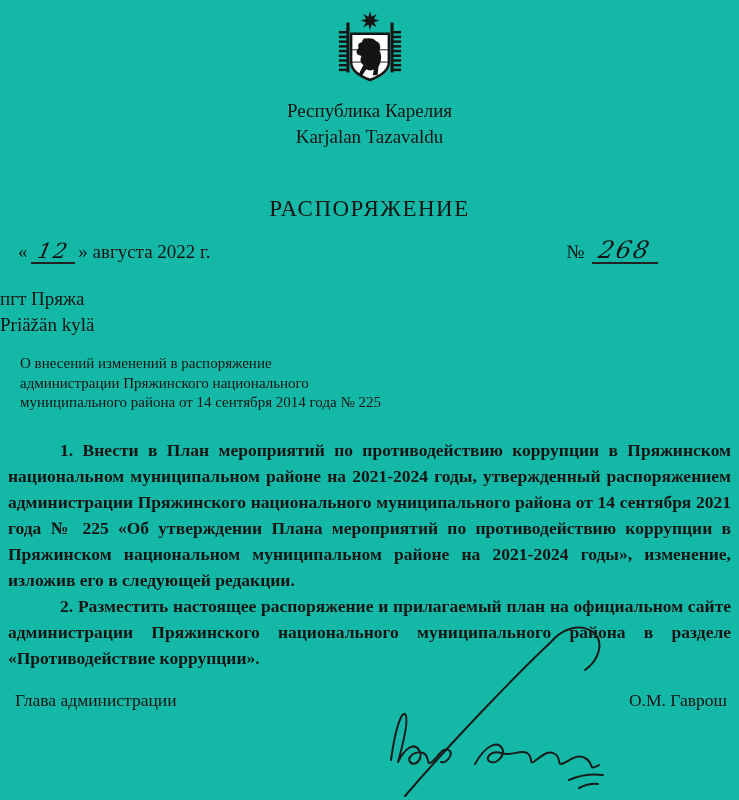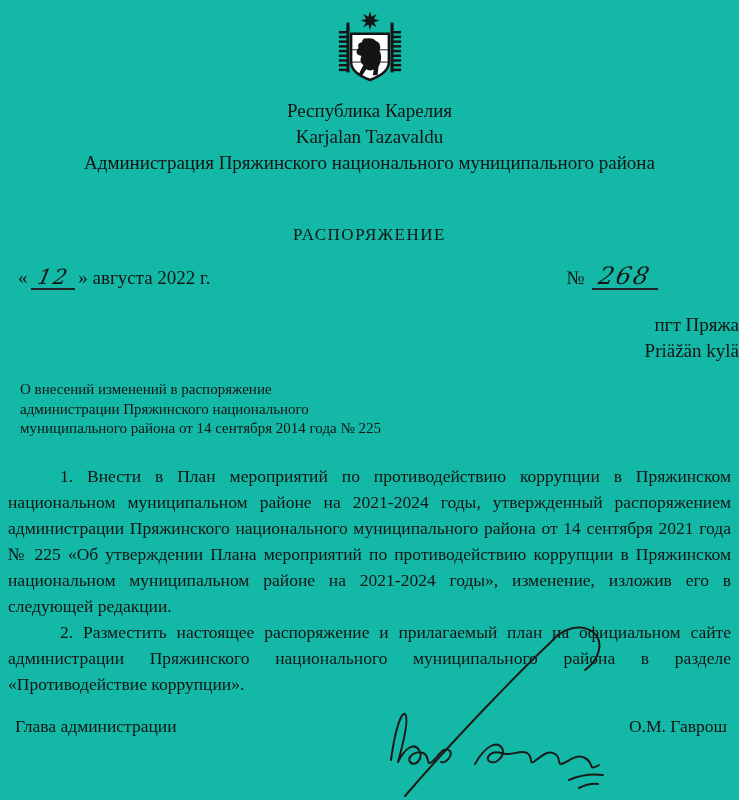--- a/index.html
+++ b/index.html
@@ -23,21 +23,21 @@
   .header-block {
     margin-top: 12px;
     text-align: center;
     font-size: 19px;
     line-height: 26px;
     white-space: nowrap;
   }
   .doc-title {
     margin-top: 46px;
     text-align: center;
-    font-size: 17px;
+    font-size: 23px;
     letter-spacing: 1.5px;
     line-height: 26px;
   }
   .date-row {
     margin-top: 16px;
     padding: 0 78px 0 18px;
     display: flex;
     justify-content: space-between;
     align-items: flex-end;
     font-size: 19px;
@@ -54,36 +54,37 @@
     display: inline-block;
     font-family: "DejaVu Serif", serif;
     font-style: italic;
     transform: skewX(-12deg);
     letter-spacing: 2px;
   }
   .hand-day { font-size: 21px; }
   .hand-num { font-size: 24px; }
   .place-block {
     margin-top: 20px;
-    text-align: right;
+    text-align: left;
     font-size: 19px;
     line-height: 26px;
   }
   .subject-block {
     margin-top: 16px;
     padding-left: 20px;
     font-size: 15px;
     line-height: 19.5px;
   }
   .body-block {
     margin-top: 24px;
     padding: 0 8px;
     font-size: 17.5px;
     line-height: 26px;
     text-align: justify;
+    font-weight: bold;
   }
   .body-block p { text-indent: 52px; }
   .sig-row {
     margin-top: 16px;
     padding: 0 12px 0 15px;
     display: flex;
     justify-content: space-between;
     align-items: center;
     font-size: 17.5px;
     line-height: 26px;
@@ -135,21 +136,20 @@
       <line x1="33" y1="43" x2="71" y2="43" stroke="#141414" stroke-width="1"></line>
       <line x1="33" y1="56" x2="71" y2="56" stroke="#141414" stroke-width="1"></line>
 
       <path d="M49,31 C46,30 43.5,32 43.5,35 C40.5,35 38.5,38 40,41 C37,43 37,47 40,48.5 L43,49.5 C41,53 42,57 45,59 L42,65 L39.5,70 L44,70 L48,63.5 C51,65.2 54,65.2 56,64 L55,70 L60,70 L61,61 C64,56 65,49 62,44 C64,40 62.5,35 58.5,34 C56.5,31 52,30 49,31 Z" fill="#141414"></path>
     </svg>
   </div>
 
   <div class="header-block">
     <div>Республика Карелия</div>
     <div>Karjalan Tazavaldu</div>
-    <div>Администрация Пряжинского национального муниципального района</div>
   </div>
 
   <div class="doc-title">РАСПОРЯЖЕНИЕ</div>
 
   <div class="date-row">
     <div>
       <span>«</span><span class="hand-slot"><span class="hand hand-day">12</span></span><span>» августа  2022 г.</span>
     </div>
     <div>
       <span>№</span>

